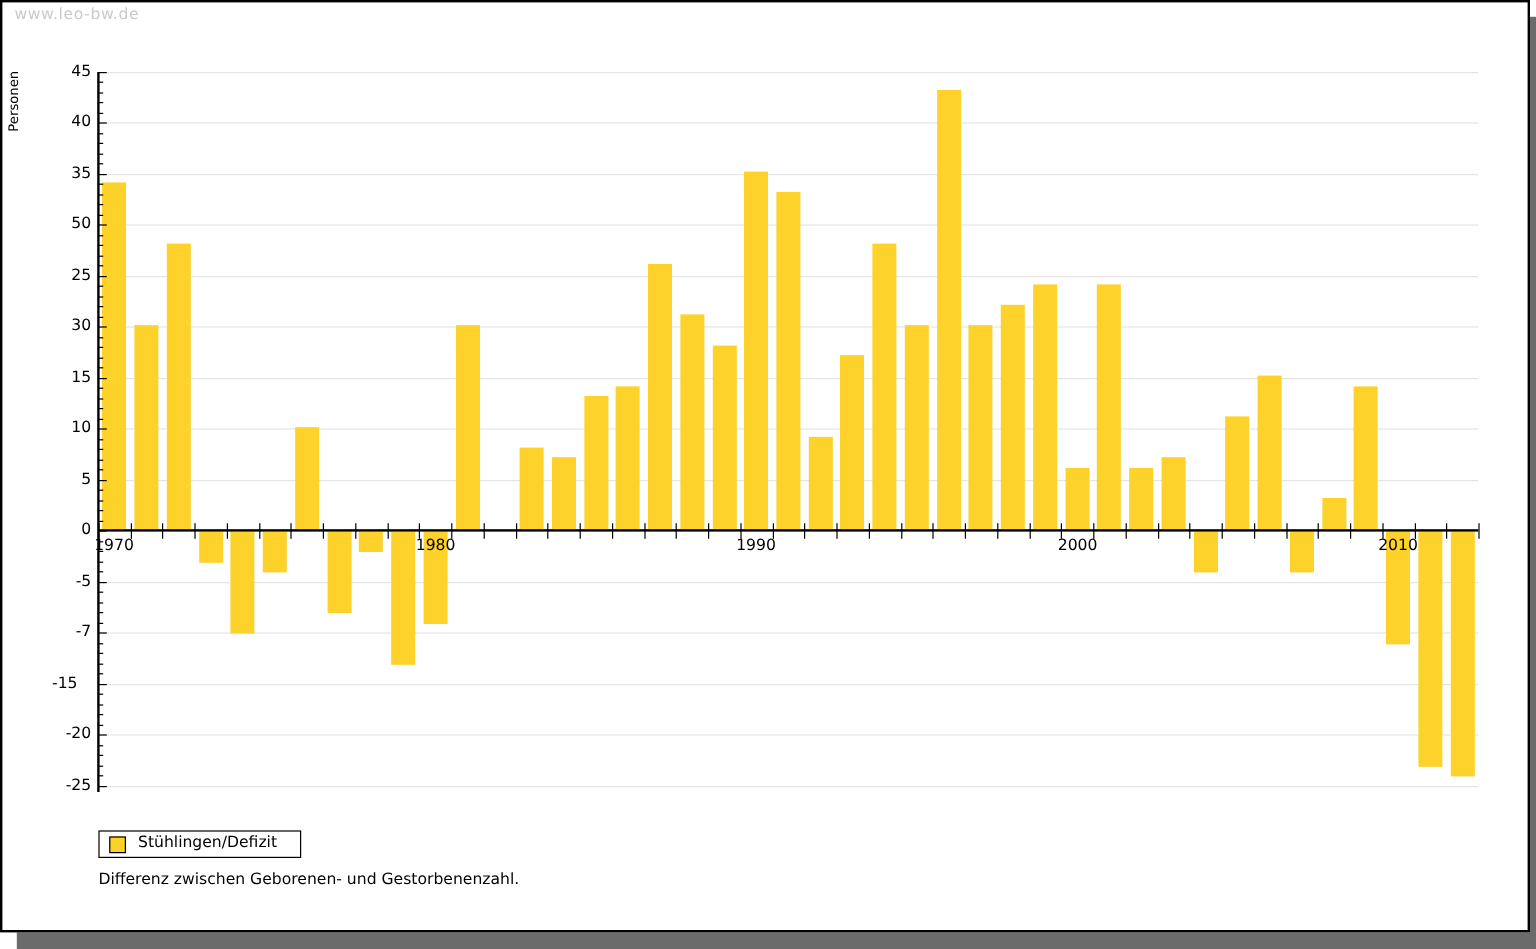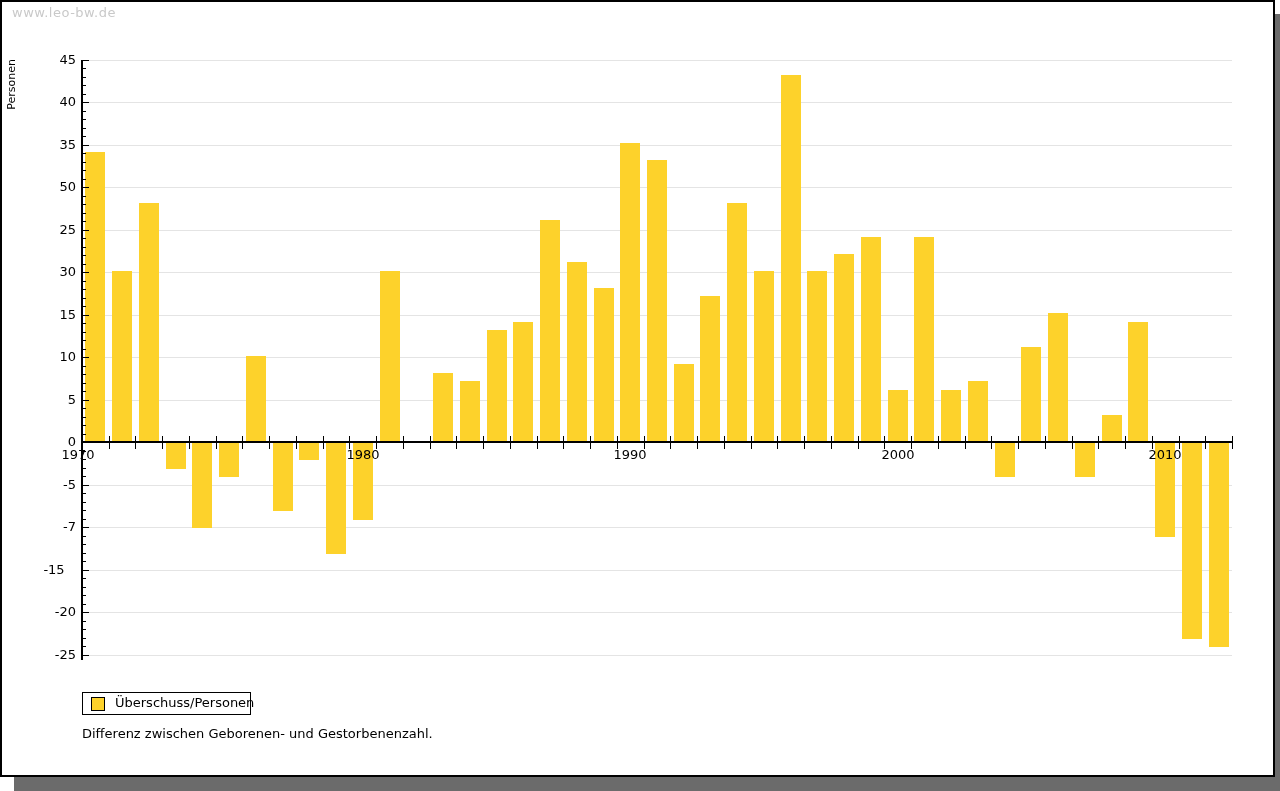--- a/index.html
+++ b/index.html
@@ -281,27 +281,27 @@
       <div class="tick" style="left: 989px; top: 434px; width: 1px; height: 13px;"></div>
       <div class="tick" style="left: 1016px; top: 434px; width: 1px; height: 13px;"></div>
       <div class="tick" style="left: 1043px; top: 434px; width: 1px; height: 13px;"></div>
       <div class="tick" style="left: 1070px; top: 434px; width: 1px; height: 13px;"></div>
       <div class="tick" style="left: 1096px; top: 434px; width: 1px; height: 13px;"></div>
       <div class="tick" style="left: 1123px; top: 434px; width: 1px; height: 13px;"></div>
       <div class="tick" style="left: 1150px; top: 434px; width: 1px; height: 13px;"></div>
       <div class="tick" style="left: 1177px; top: 434px; width: 1px; height: 13px;"></div>
       <div class="tick" style="left: 1203px; top: 434px; width: 1px; height: 13px;"></div>
       <div class="tick" style="left: 1230px; top: 434px; width: 1px; height: 13px;"></div>
-      <div class="xtick-label" style="left: 46px; top: 445px;">1970</div>
+      <div class="xtick-label" style="left: 63px; top: 445px;">1970</div>
       <div class="xtick-label" style="left: 331px; top: 445px;">1980</div>
       <div class="xtick-label" style="left: 598px; top: 445px;">1990</div>
       <div class="xtick-label" style="left: 866px; top: 445px;">2000</div>
       <div class="xtick-label" style="left: 1133px; top: 445px;">2010</div>
     </div>
 
   <div class="legend-box">
     <span class="legend-swatch" style="background: rgb(253, 210, 43);"></span>
-    <span class="legend-label">Überschuss/Personen</span>
+    <span class="legend-label">Stühlingen/Defizit</span>
   </div>
 
   <div class="footer-line" id="footer1">Differenz zwischen Geborenen- und Gestorbenenzahl.</div>
 
 </div>
 
 </body></html>

